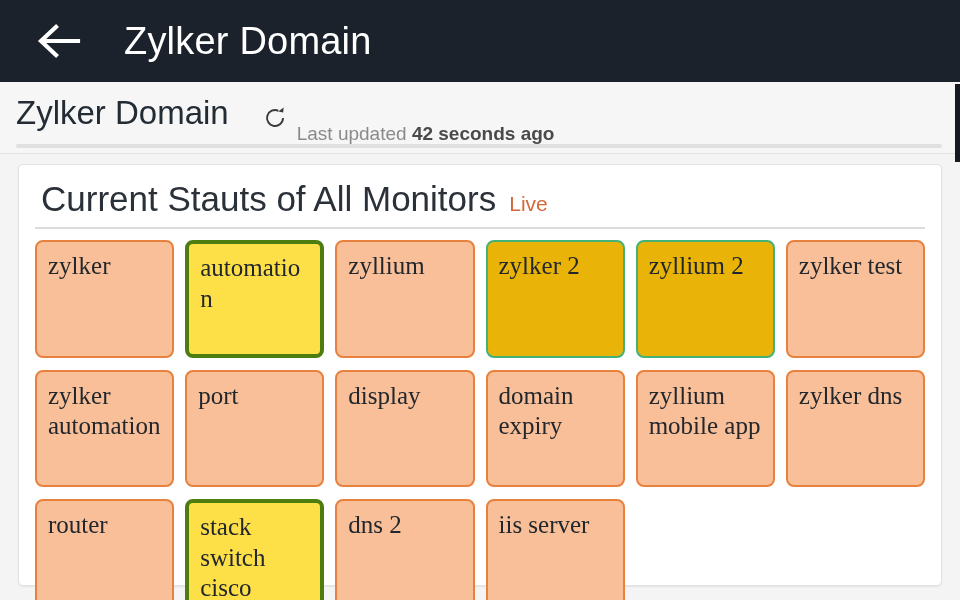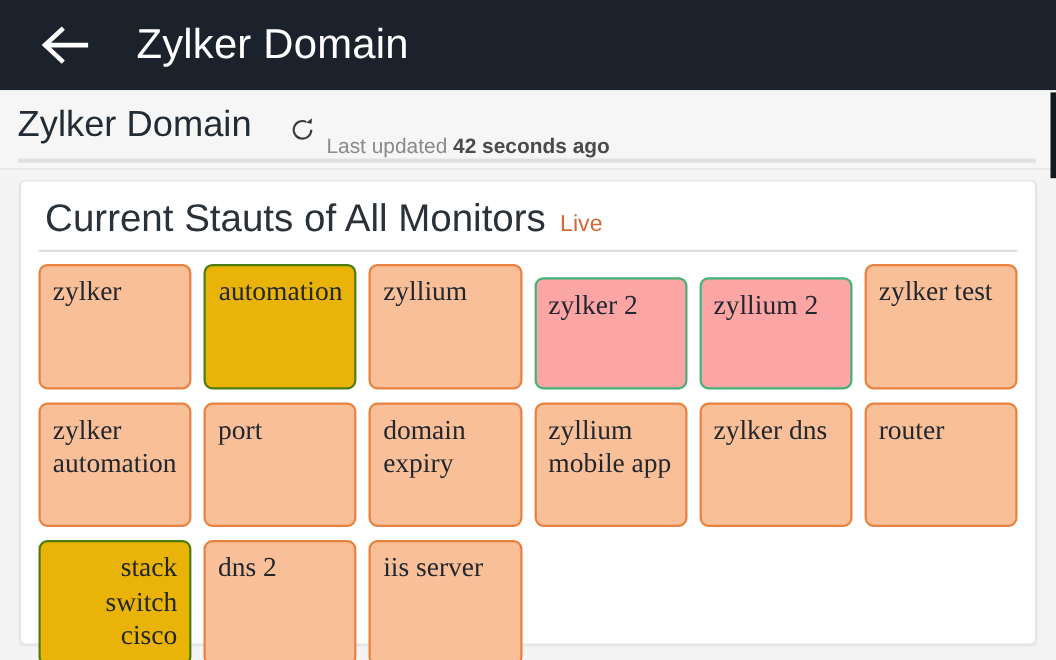--- a/index.html
+++ b/index.html
@@ -156,28 +156,26 @@
     color: #22272e;
     overflow: hidden;
     word-break: break-word;
     cursor: pointer;
   }
   .tile.down {
     background: #f8bf98;
     border: 2px solid #e8813d;
   }
   .tile.up {
-    background: #fca5a5;
+    background: #eab308;
     border: 2px solid #44b277;
-    margin-top: 12px;
   }
   .tile.trouble {
-    background: #eab308;
-    border: 2px solid #4d7c0f;
-    text-align: right;
+    background: #fde047;
+    border: 4px solid #4d7c0f;
   }
 </style>
 </head>
 <body>
 
 <div class="appbar">
   <div class="back-btn">
     <span>
       <svg width="50" height="40" viewBox="0 0 50 40" aria-hidden="true">
         <path d="M44 20 H8 M22 6 L7 20 L22 34" stroke="#ffffff" stroke-width="4.2" fill="none" stroke-linecap="square" stroke-linejoin="miter"></path>
@@ -214,20 +212,21 @@
     </div>
     <div class="grid">
         <div class="tile down">zylker</div>
         <div class="tile trouble">automation</div>
         <div class="tile down">zyllium</div>
         <div class="tile up">zylker 2</div>
         <div class="tile up">zyllium 2</div>
         <div class="tile down">zylker test</div>
         <div class="tile down">zylker automation</div>
         <div class="tile down">port</div>
+        <div class="tile down">display</div>
         <div class="tile down">domain expiry</div>
         <div class="tile down">zyllium mobile app</div>
         <div class="tile down">zylker dns</div>
         <div class="tile down">router</div>
         <div class="tile trouble">stack switch cisco</div>
         <div class="tile down">dns 2</div>
         <div class="tile down">iis server</div>
       </div>
   </div>
 </div>

